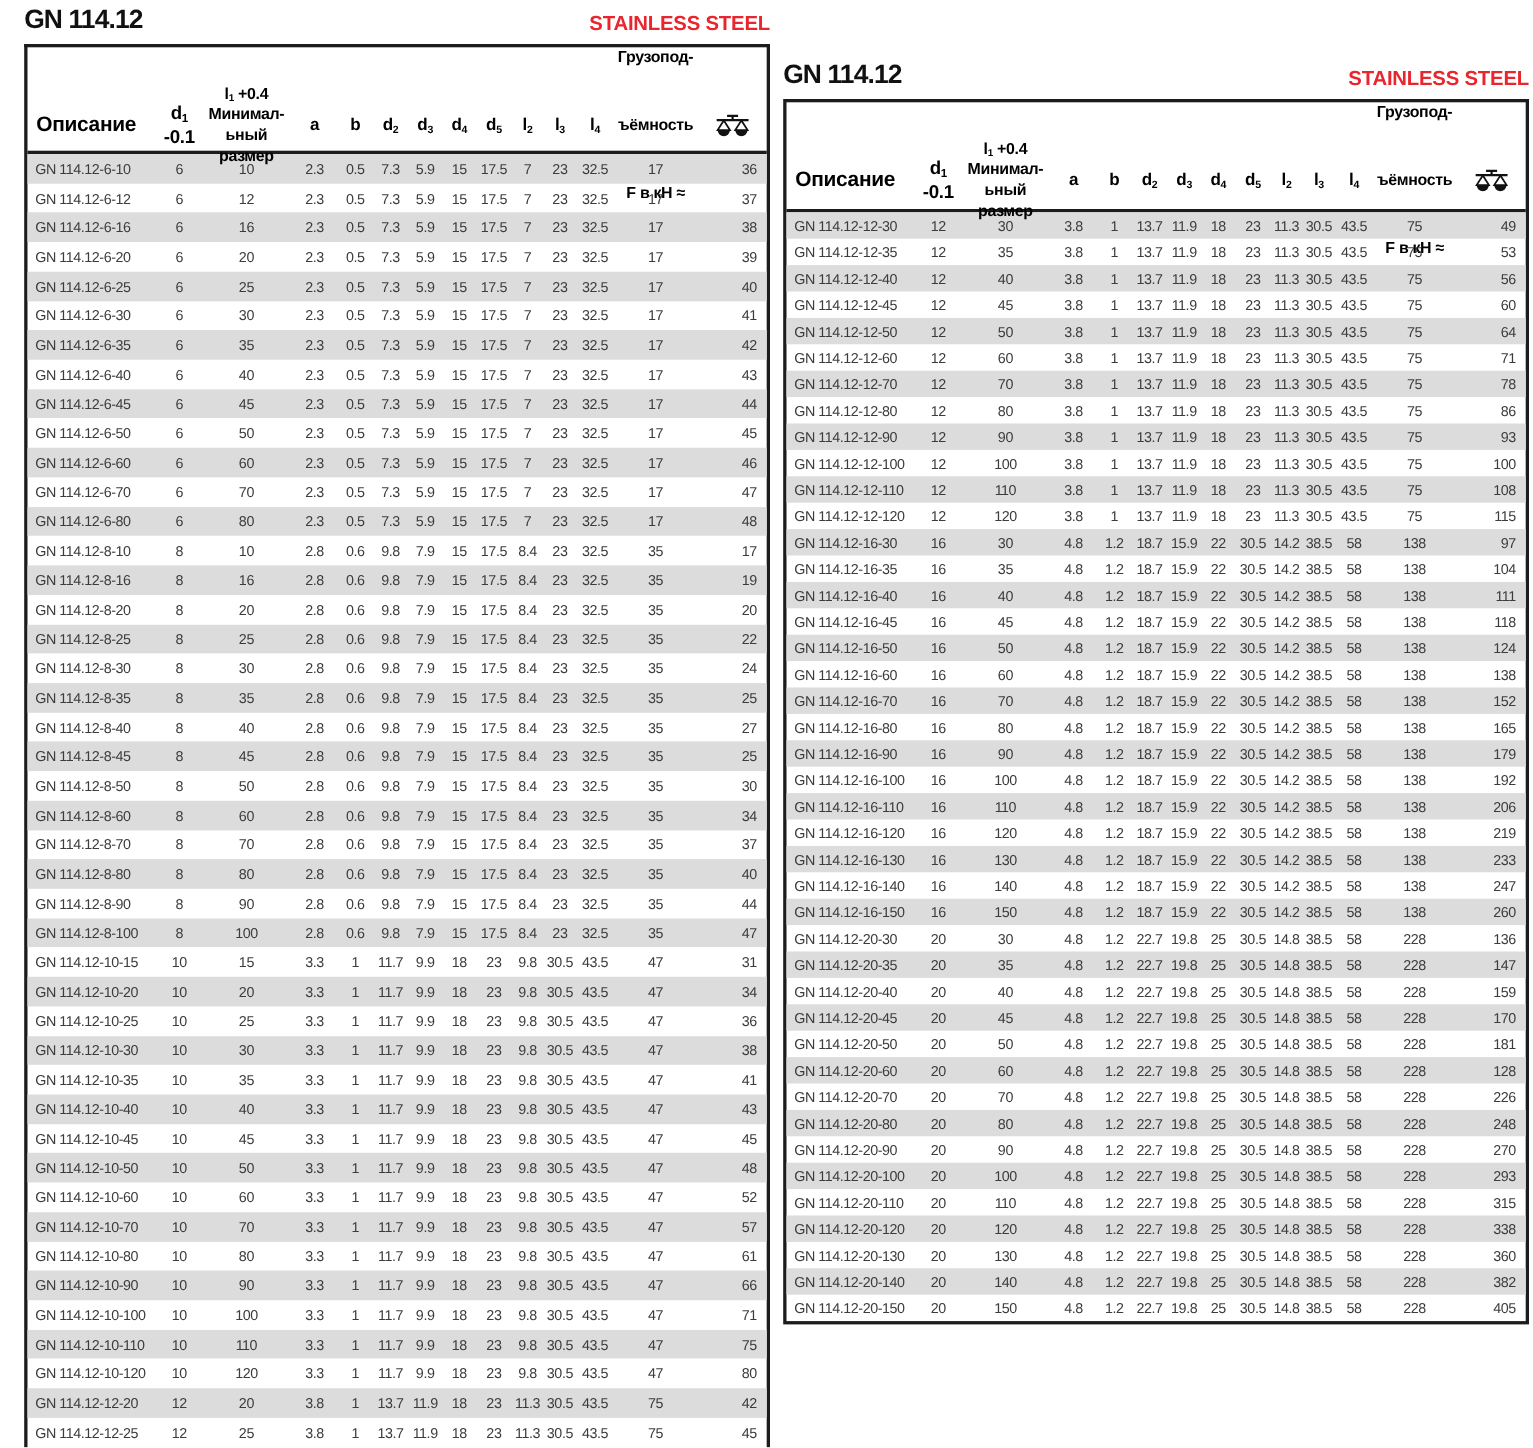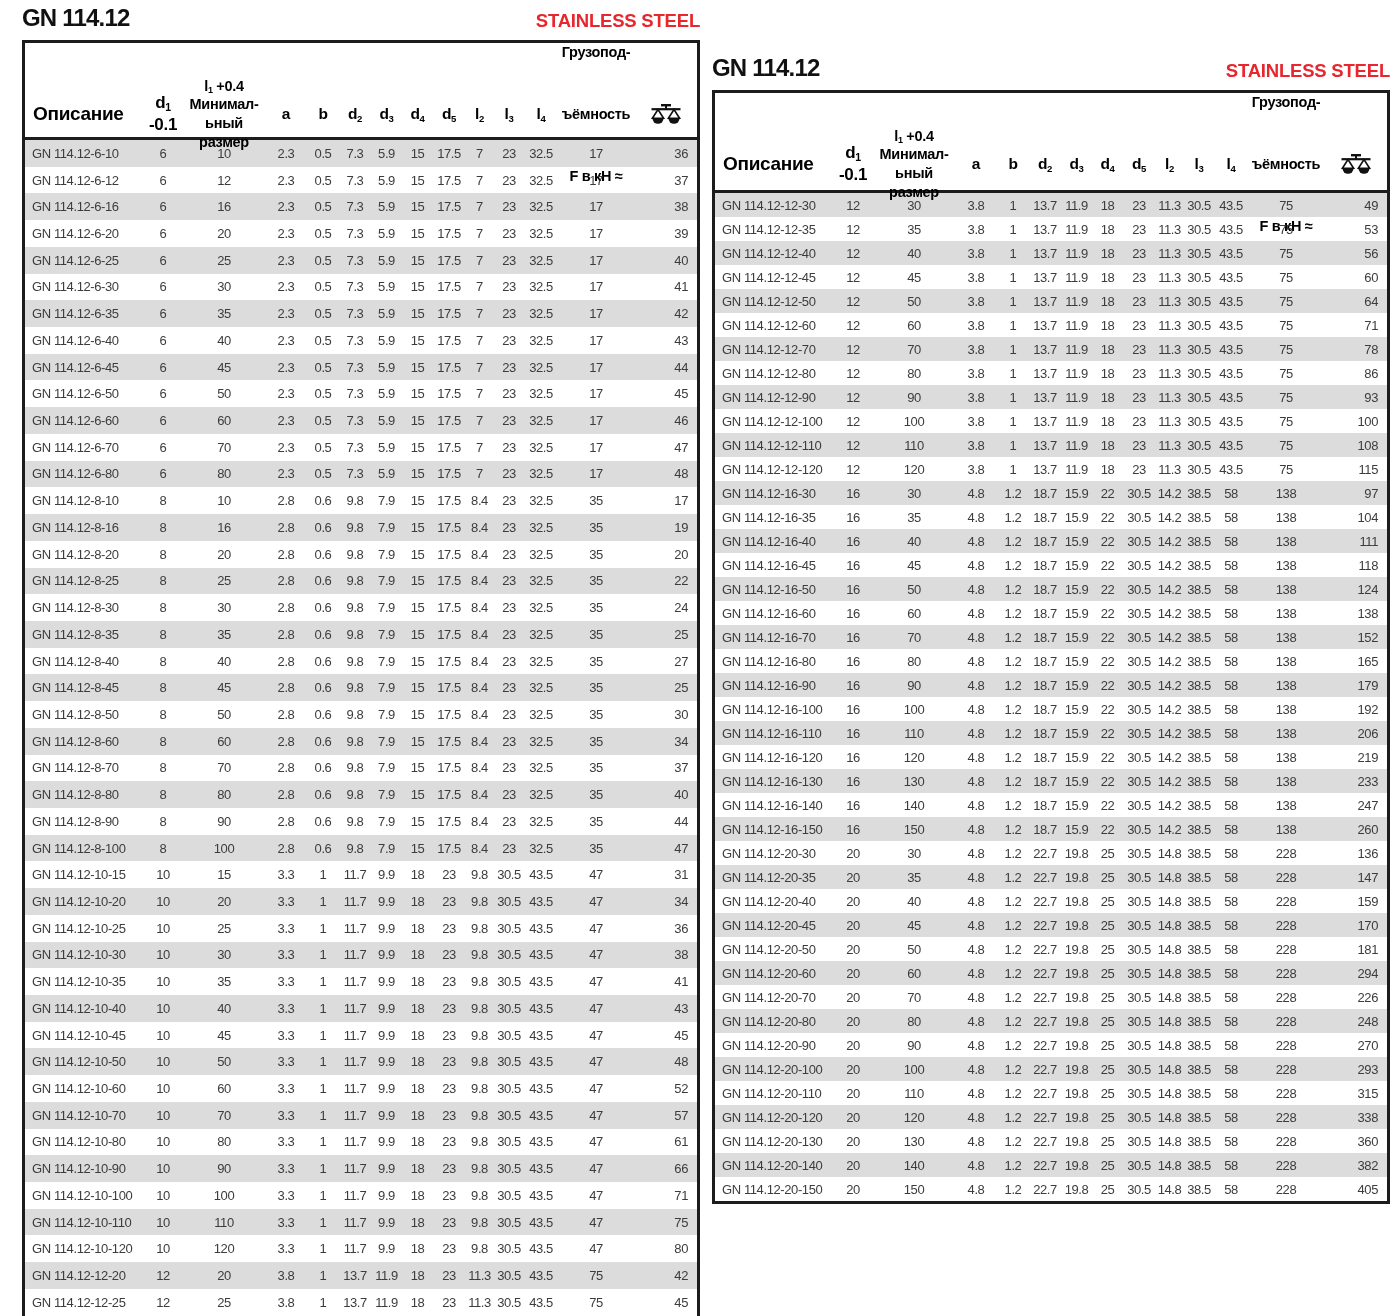--- a/index.html
+++ b/index.html
@@ -1406,21 +1406,21 @@
             <div class="cell col3">4.8</div>
             <div class="cell col4">1.2</div>
             <div class="cell col5">22.7</div>
             <div class="cell col6">19.8</div>
             <div class="cell col7">25</div>
             <div class="cell col8">30.5</div>
             <div class="cell col9">14.8</div>
             <div class="cell col10">38.5</div>
             <div class="cell col11">58</div>
             <div class="cell col12">228</div>
-            <div class="cell col13">294</div>
+            <div class="cell col13">128</div>
           </div>
           <div class="row cols">
             <div class="cell col0">GN 114.12-20-70</div>
             <div class="cell col1">20</div>
             <div class="cell col2">70</div>
             <div class="cell col3">4.8</div>
             <div class="cell col4">1.2</div>
             <div class="cell col5">22.7</div>
             <div class="cell col6">19.8</div>
             <div class="cell col7">25</div>

